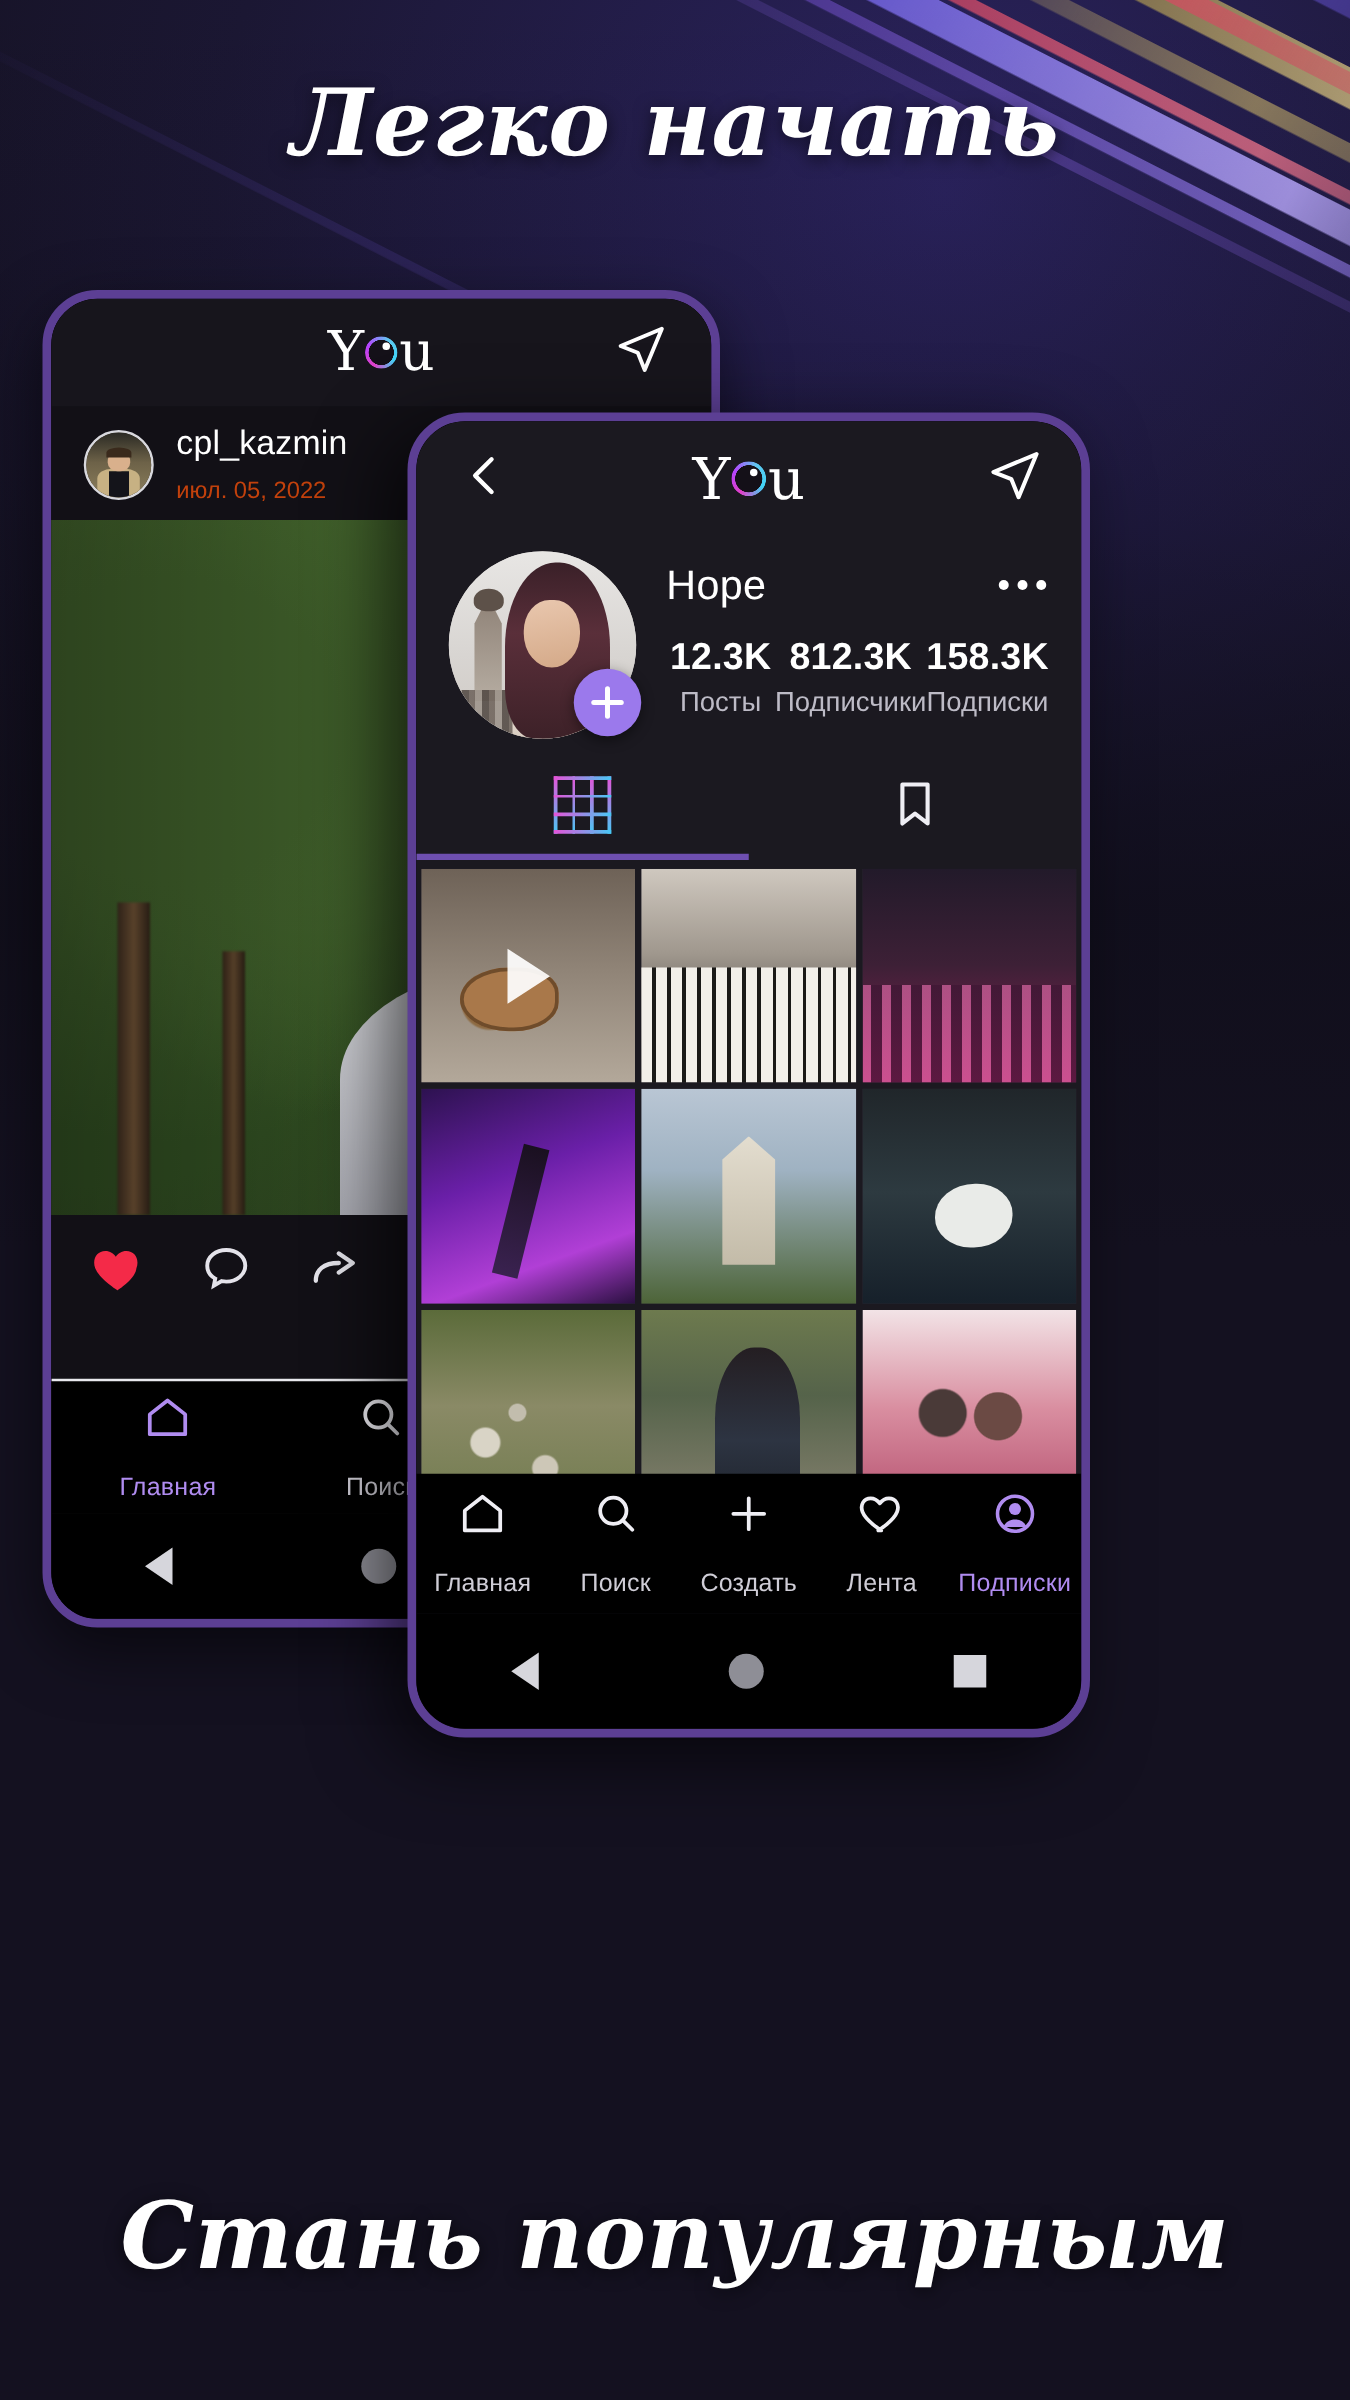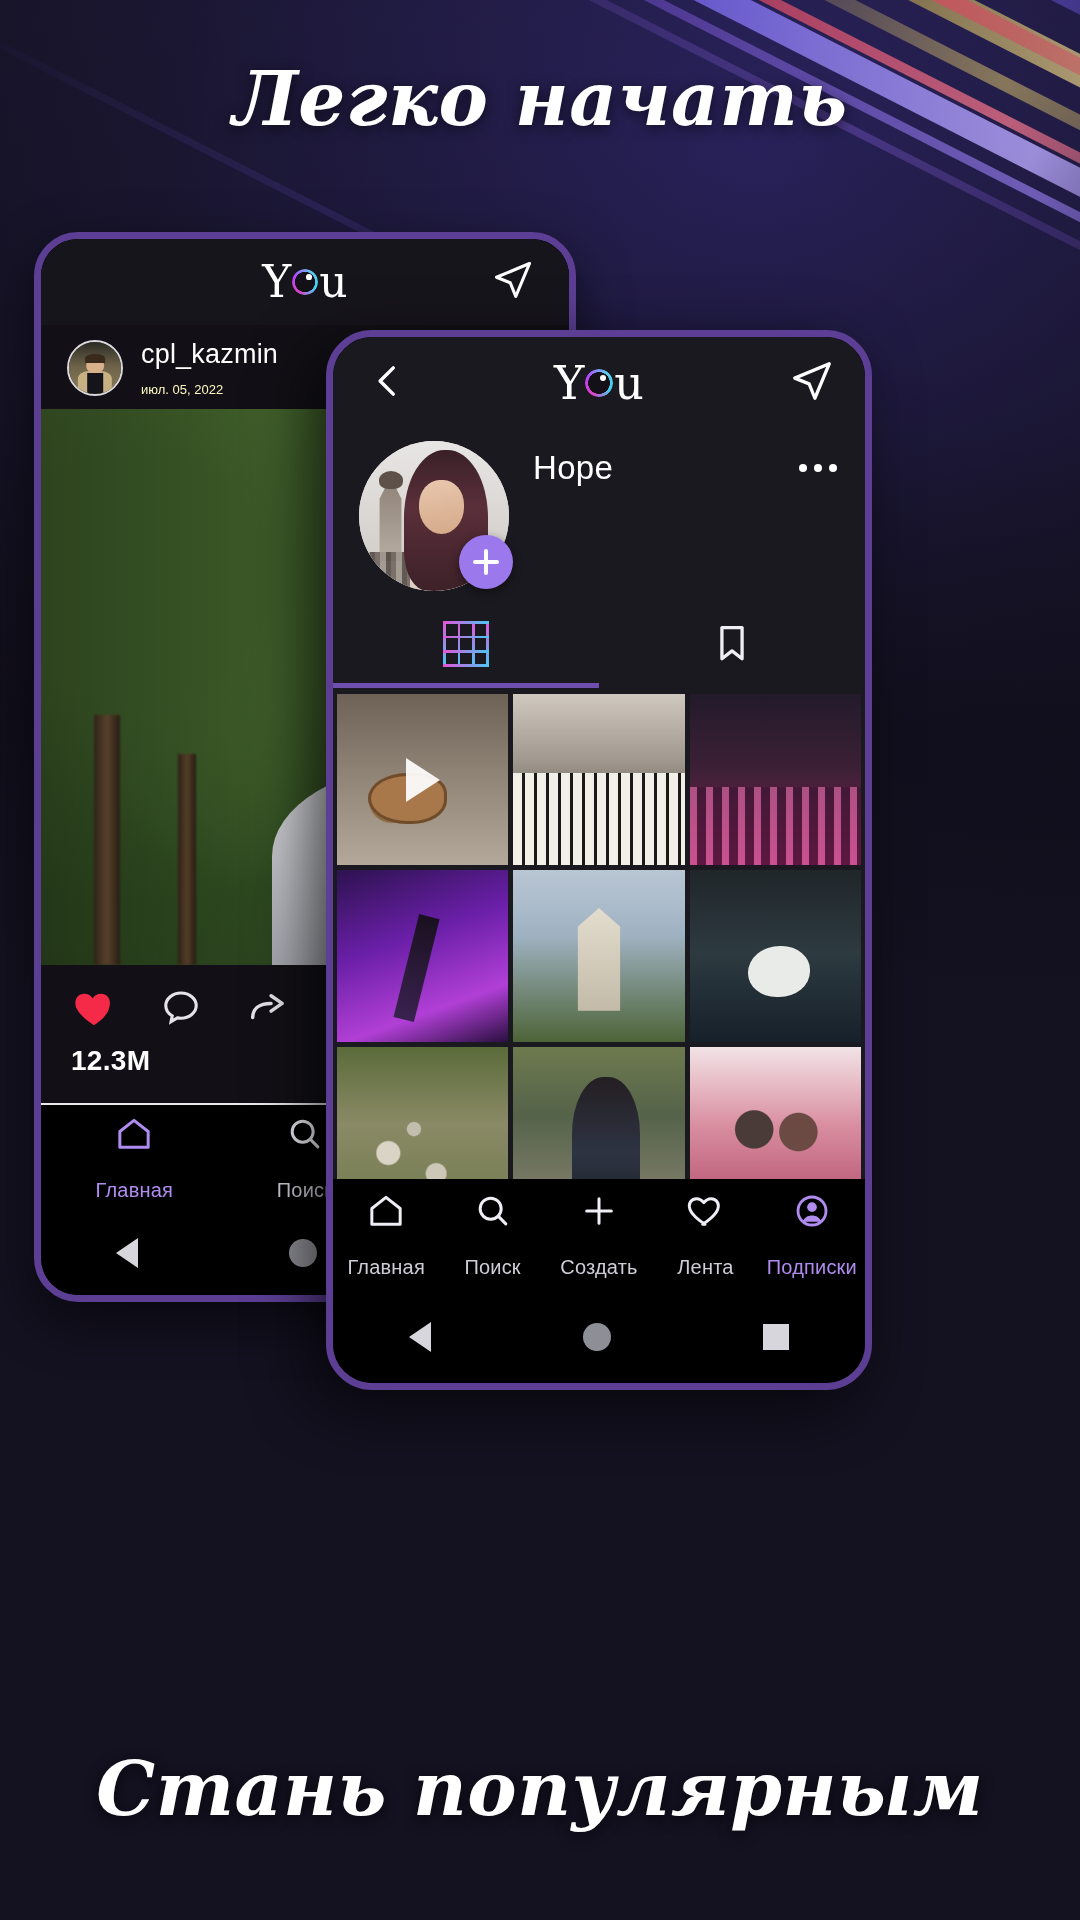--- a/index.html
+++ b/index.html
@@ -133,21 +133,21 @@
     width:34%; height:30%; border-radius:50% 50% 45% 45%; background:#d9b08c;}
   .pa-hair{ position:absolute; left:50%; top:24%; transform:translateX(-50%);
     width:38%; height:16%; border-radius:50% 50% 0 0; background:#3a2a1c;}
   .pa-body{ position:absolute; left:50%; bottom:0; transform:translateX(-50%);
     width:66%; height:44%; border-radius:34% 34% 0 0; background:#c7b183;}
   .pa-shirt{ position:absolute; left:50%; bottom:0; transform:translateX(-50%);
     width:30%; height:40%; background:#14141a;}
 
   .post-user{ display:flex; flex-direction:column; gap:12px; }
   .post-user .uname{ color:#fff; font-size:27px; letter-spacing:.2px; }
-  .post-user .udate{ color:#fef9c3; font-size:13px; }
+  .post-user .udate{ color:#c2410c; font-size:19px; }
 
   .post-media{
     position:relative; width:100%; height:556px; overflow:hidden;
     background:#2c3a22;
   }
   .pm-trees{
     position:absolute; inset:0;
     background:
       radial-gradient(ellipse at 18% 30%, #3c5a28 0 22%, rgba(60,90,40,0) 60%),
       radial-gradient(ellipse at 40% 18%, #46682e 0 20%, rgba(70,104,46,0) 58%),
@@ -405,21 +405,20 @@
           <path d="M12 3.8c4.6 0 8.3 3.1 8.3 6.9s-3.7 6.9-8.3 6.9c-.7 0-1.4-.1-2-.2l-3.4 2 .6-3.1C5 15.1 3.7 13 3.7 10.7c0-3.8 3.7-6.9 8.3-6.9Z"></path>
           </svg>
       </span>
       <span>
         <svg width="46" height="46" viewBox="0 0 24 24" fill="none" stroke="#e4e3ea" stroke-width="1.8" stroke-linecap="round" stroke-linejoin="round">
           <path d="M4 17c0-4.4 3.2-7.4 9.6-7.4"></path>
             <path d="M13.6 5.6 19.4 9.6l-5.8 4"></path>
           </svg>
       </span>
     </div>
-    <div class="likecount">12.3M</div>
 
     <div class="navbar">
       <div class="nav-item active">
         <svg width="40" height="40" viewBox="0 0 24 24" fill="none" stroke="#b08cf0" stroke-width="1.8" stroke-linejoin="round">
             <path d="M3.5 10.5 12 3.8l8.5 6.7V20H3.5z"></path>
           </svg>
         <span class="nlabel">Главная</span>
       </div>
       <div class="nav-item">
         <svg width="40" height="40" viewBox="0 0 24 24" fill="none" stroke="#efeef4" stroke-width="1.8" stroke-linecap="round">
@@ -481,20 +480,34 @@
       </div>
 
       <div class="prof-right">
         <div class="prof-title-row">
           <span class="prof-name">Hope</span>
           <span class="dots">
               <i></i>
               <i></i>
               <i></i>
             </span>
+        </div>
+        <div class="stats">
+          <div class="stat">
+            <div class="num">12.3K</div>
+            <div class="lab">Посты</div>
+          </div>
+          <div class="stat">
+            <div class="num">812.3K</div>
+            <div class="lab">Подписчики</div>
+          </div>
+          <div class="stat">
+            <div class="num">158.3K</div>
+            <div class="lab">Подписки</div>
+          </div>
         </div>
       </div>
     </div>
 
 
     <div class="tabs">
       <div class="tab active">
         <span class="grid-icon">
           <i class="v" style="left:0"></i>
             <i class="v" style="left:14.6px"></i>

